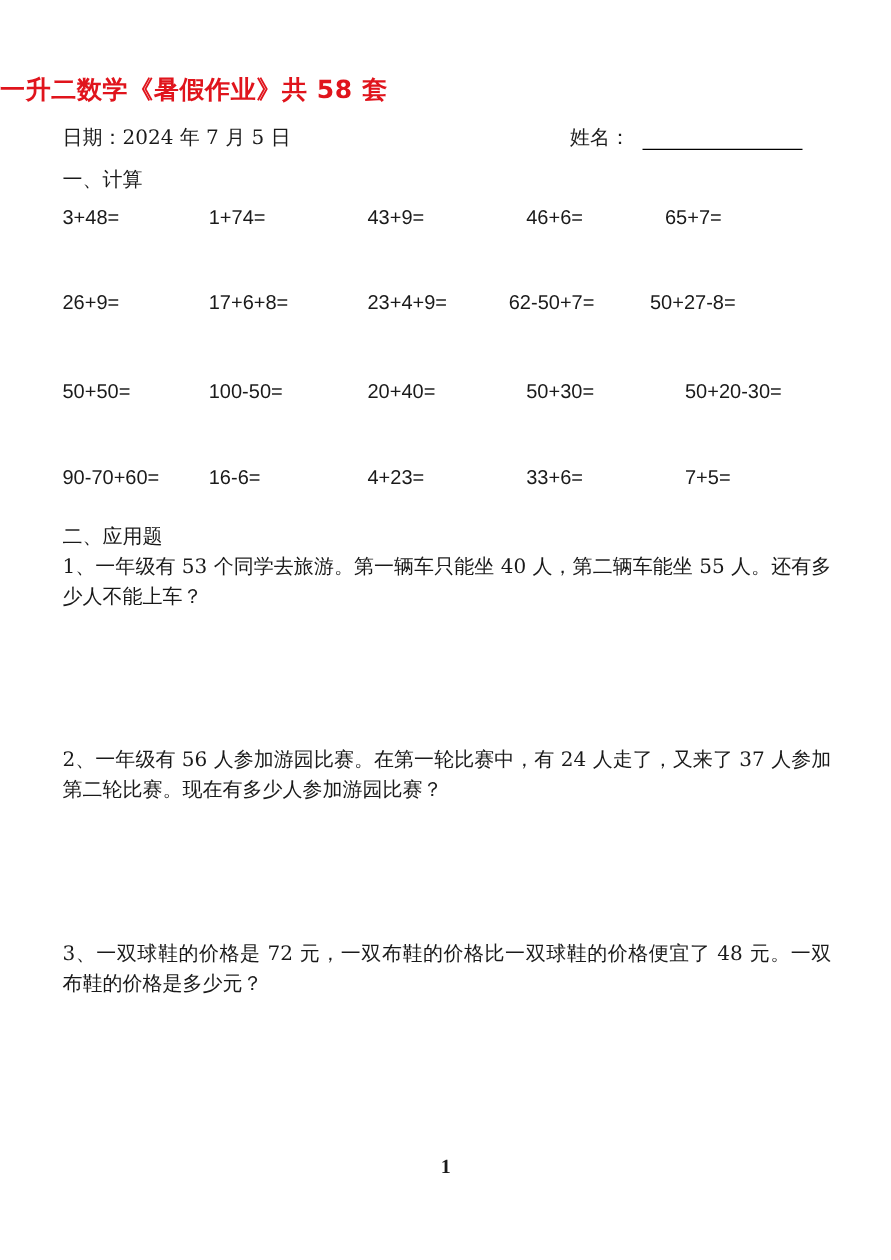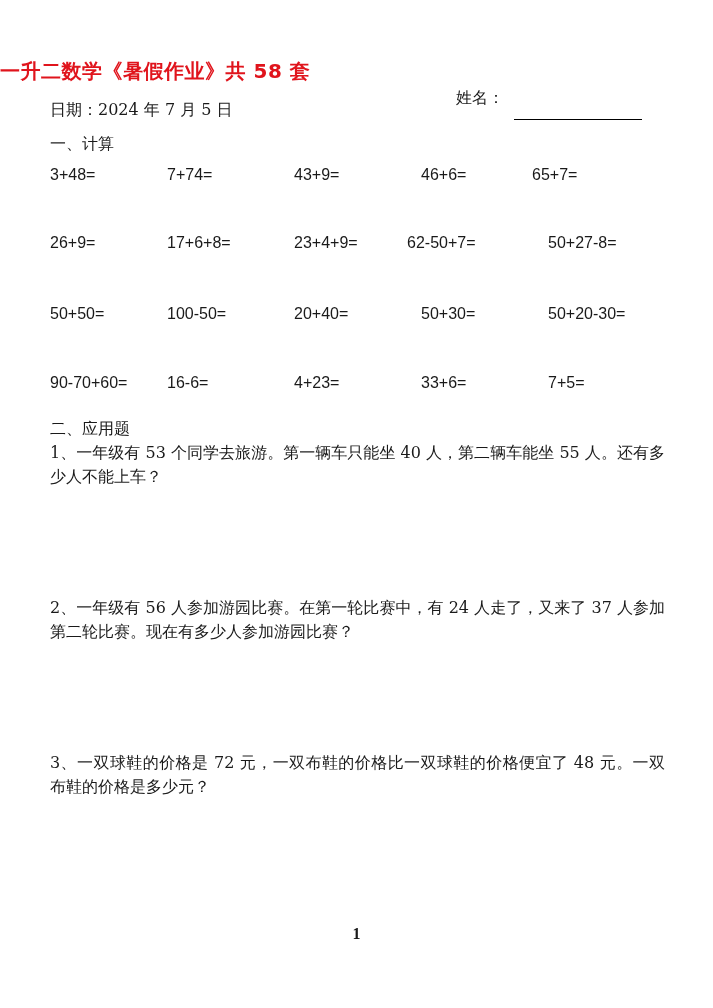--- a/index.html
+++ b/index.html
@@ -10,21 +10,21 @@
   }
   .title {
     position: absolute; left: 0; top: 58px; width: 713px; text-align: left;
     font-family: "DejaVu Sans", "Liberation Sans", sans-serif;
     font-size: 20px; font-weight: bold; color: #e0141c; letter-spacing: 0.5px;
   }
   .line {
     position: absolute; font-size: 16px; white-space: nowrap; line-height: 24px;
   }
   .date { left: 50px; top: 98px; }
-  .name-label { left: 456px; top: 86px; }
+  .name-label { left: 456px; top: 98px; }
   .name-blank {
     position: absolute; left: 514px; top: 119px; width: 128px; height: 0;
     border-bottom: 1.5px solid #000;
   }
   .sec1 { left: 50px; top: 132px; }
   .calc-row { position: absolute; left: 50px; width: 640px; height: 24px; }
   .calc-cell {
     position: absolute; top: 0; font-size: 16px; line-height: 24px; white-space: nowrap;
     font-family: Liberation Sans, sans-serif;
   }
@@ -44,31 +44,31 @@
 <div class="title">一升二数学《暑假作业》共 58 套</div>
 
 <div class="line date">日期：2024 年 7 月 5 日</div>
 <div class="line name-label">姓名：</div>
 <div class="name-blank"></div>
 
 <div class="line sec1">一、计算</div>
 
 <div class="calc-row" style="top:163px">
   <span class="calc-cell" style="left:0">3+48=</span>
-  <span class="calc-cell" style="left:117px">7+74=</span>
+  <span class="calc-cell" style="left:117px">1+74=</span>
   <span class="calc-cell" style="left:244px">43+9=</span>
   <span class="calc-cell" style="left:371px">46+6=</span>
   <span class="calc-cell" style="left:482px">65+7=</span>
 </div>
 <div class="calc-row" style="top:231px">
   <span class="calc-cell" style="left:0">26+9=</span>
   <span class="calc-cell" style="left:117px">17+6+8=</span>
   <span class="calc-cell" style="left:244px">23+4+9=</span>
   <span class="calc-cell" style="left:357px">62-50+7=</span>
-  <span class="calc-cell" style="left:498px">50+27-8=</span>
+  <span class="calc-cell" style="left:470px">50+27-8=</span>
 </div>
 <div class="calc-row" style="top:302px">
   <span class="calc-cell" style="left:0">50+50=</span>
   <span class="calc-cell" style="left:117px">100-50=</span>
   <span class="calc-cell" style="left:244px">20+40=</span>
   <span class="calc-cell" style="left:371px">50+30=</span>
   <span class="calc-cell" style="left:498px">50+20-30=</span>
 </div>
 <div class="calc-row" style="top:371px">
   <span class="calc-cell" style="left:0">90-70+60=</span>

